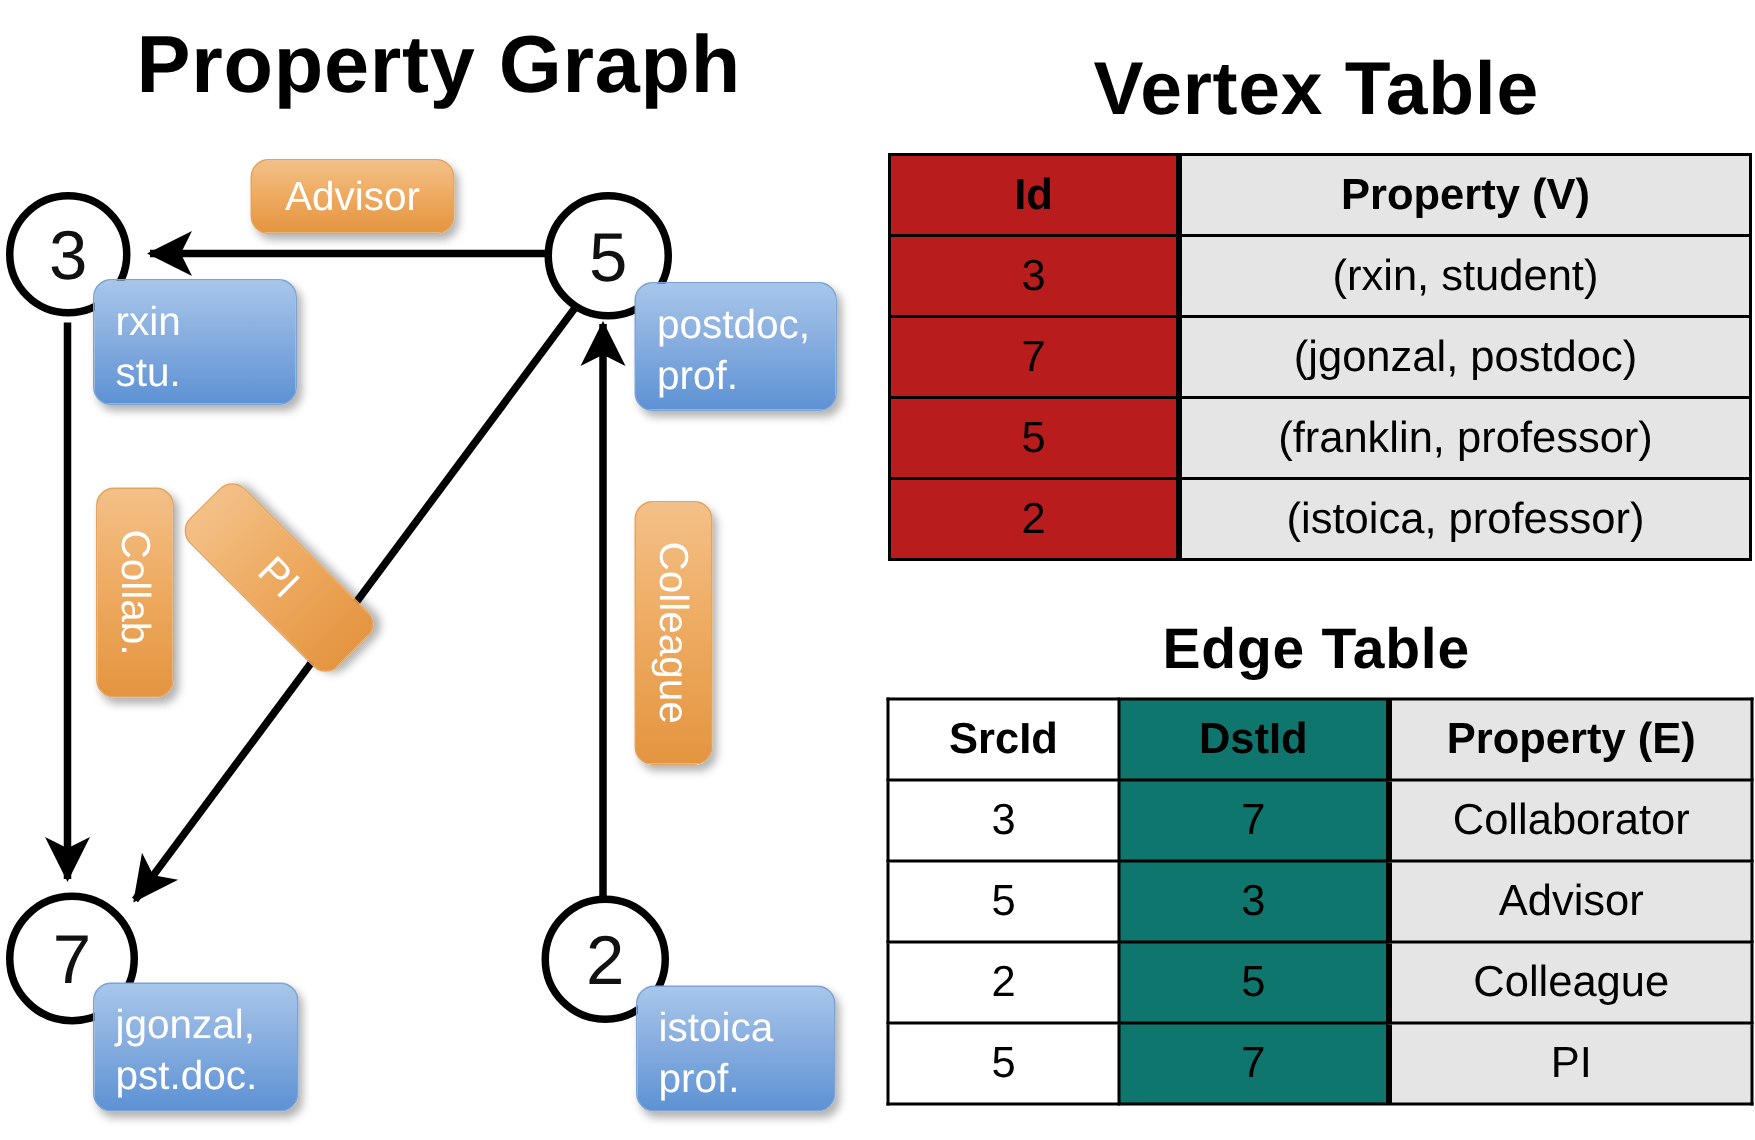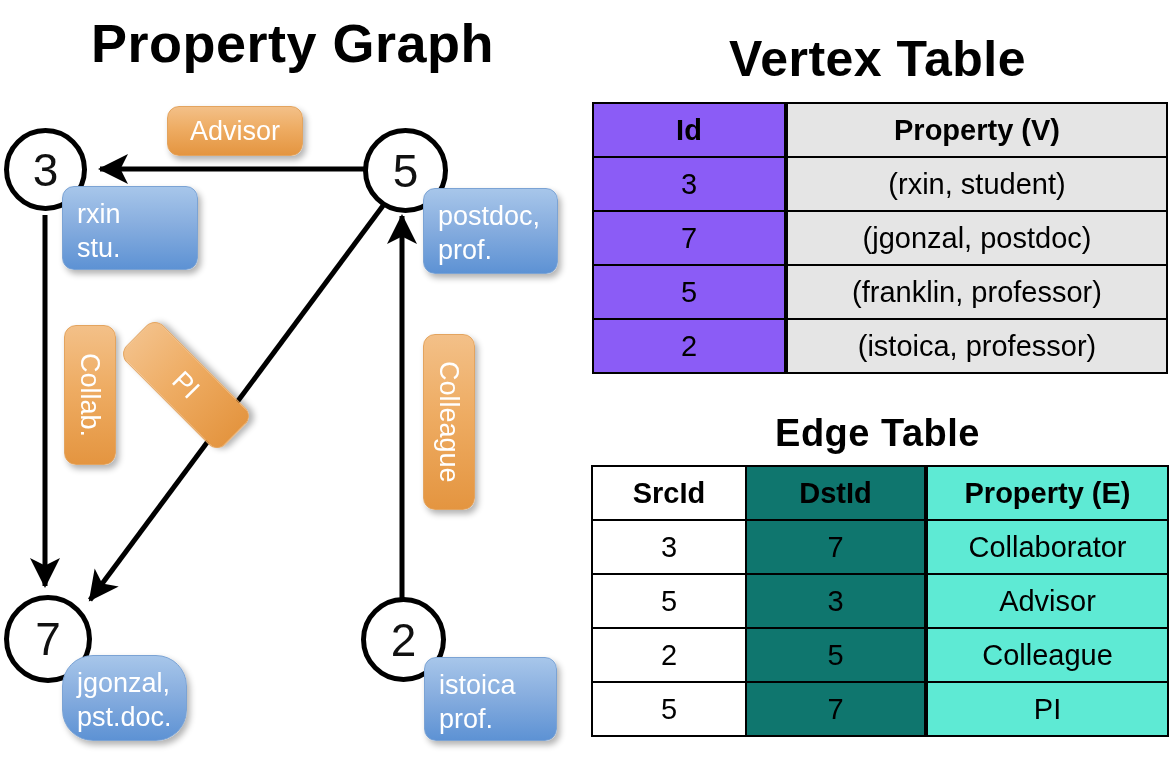--- a/index.html
+++ b/index.html
@@ -120,27 +120,27 @@
     color: #000;
   }
   .data-table th {
     font-weight: 700;
     font-size: 29px;
   }
   .data-table .hdr-row th { height: 52px; }
   .data-table tbody tr td { height: 52px; }
 
   #vertex-table { left: 592px; top: 102px; width: 576px; }
-  #vertex-table .col-id { width: 190px; background: #8b5cf6; }
+  #vertex-table .col-id { width: 190px; background: #b91c1c; }
   #vertex-table .col-prop { background: #e5e5e5; border-left-width: 4px; }
 
   #edge-table { left: 591px; top: 465px; width: 578px; }
   #edge-table .col-src { width: 152px; background: #ffffff; }
   #edge-table .col-dst { width: 177px; background: #0f766e; margin-left: 36px; }
-  #edge-table .col-prop { background: #5eead4; border-left-width: 4px; }
+  #edge-table .col-prop { background: #e5e5e5; border-left-width: 4px; }
 </style>
 </head>
 <body>
 
 <div class="slide-title" id="title-property-graph">Property Graph</div>
 
 <div class="slide-title" id="title-vertex-table">Vertex Table</div>
 
 <div class="slide-title" id="title-edge-table">Edge Table</div>
 
@@ -181,21 +181,21 @@
   <div class="prop-box blue" style="left:62px; top:186px; width:136px; height:84px;">
     <div>rxin</div>
     <div>stu.</div>
   </div>
 
   <div class="prop-box blue" style="left:423px; top:188px; width:135px; height:86px;">
     <div>postdoc,</div>
     <div>prof.</div>
   </div>
 
-  <div class="prop-box blue" style="left:62px; top:655px; width:125px; height:86px;border-radius:31px;">
+  <div class="prop-box blue" style="left:62px; top:655px; width:137px; height:86px;">
     <div>jgonzal,</div>
     <div>pst.doc.</div>
   </div>
 
   <div class="prop-box blue" style="left:424px; top:657px; width:133px; height:84px;">
     <div>istoica</div>
     <div>prof.</div>
   </div>
 
   <div class="prop-box orange" style="left:167px; top:106px; width:136px; height:50px; z-index:6;">

